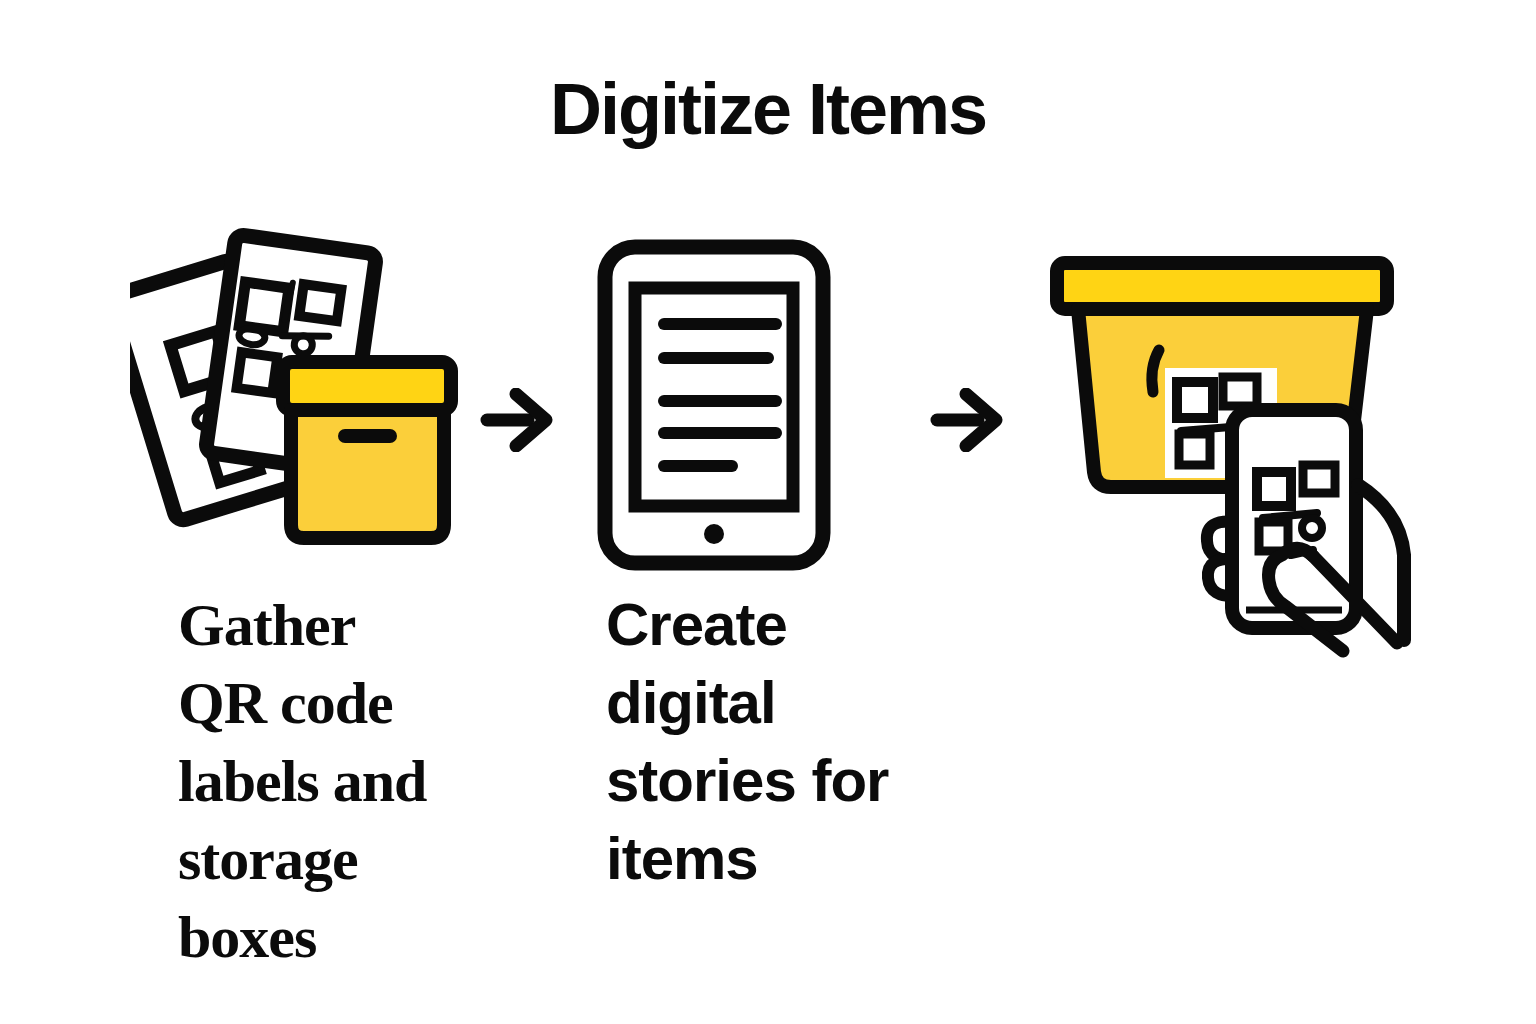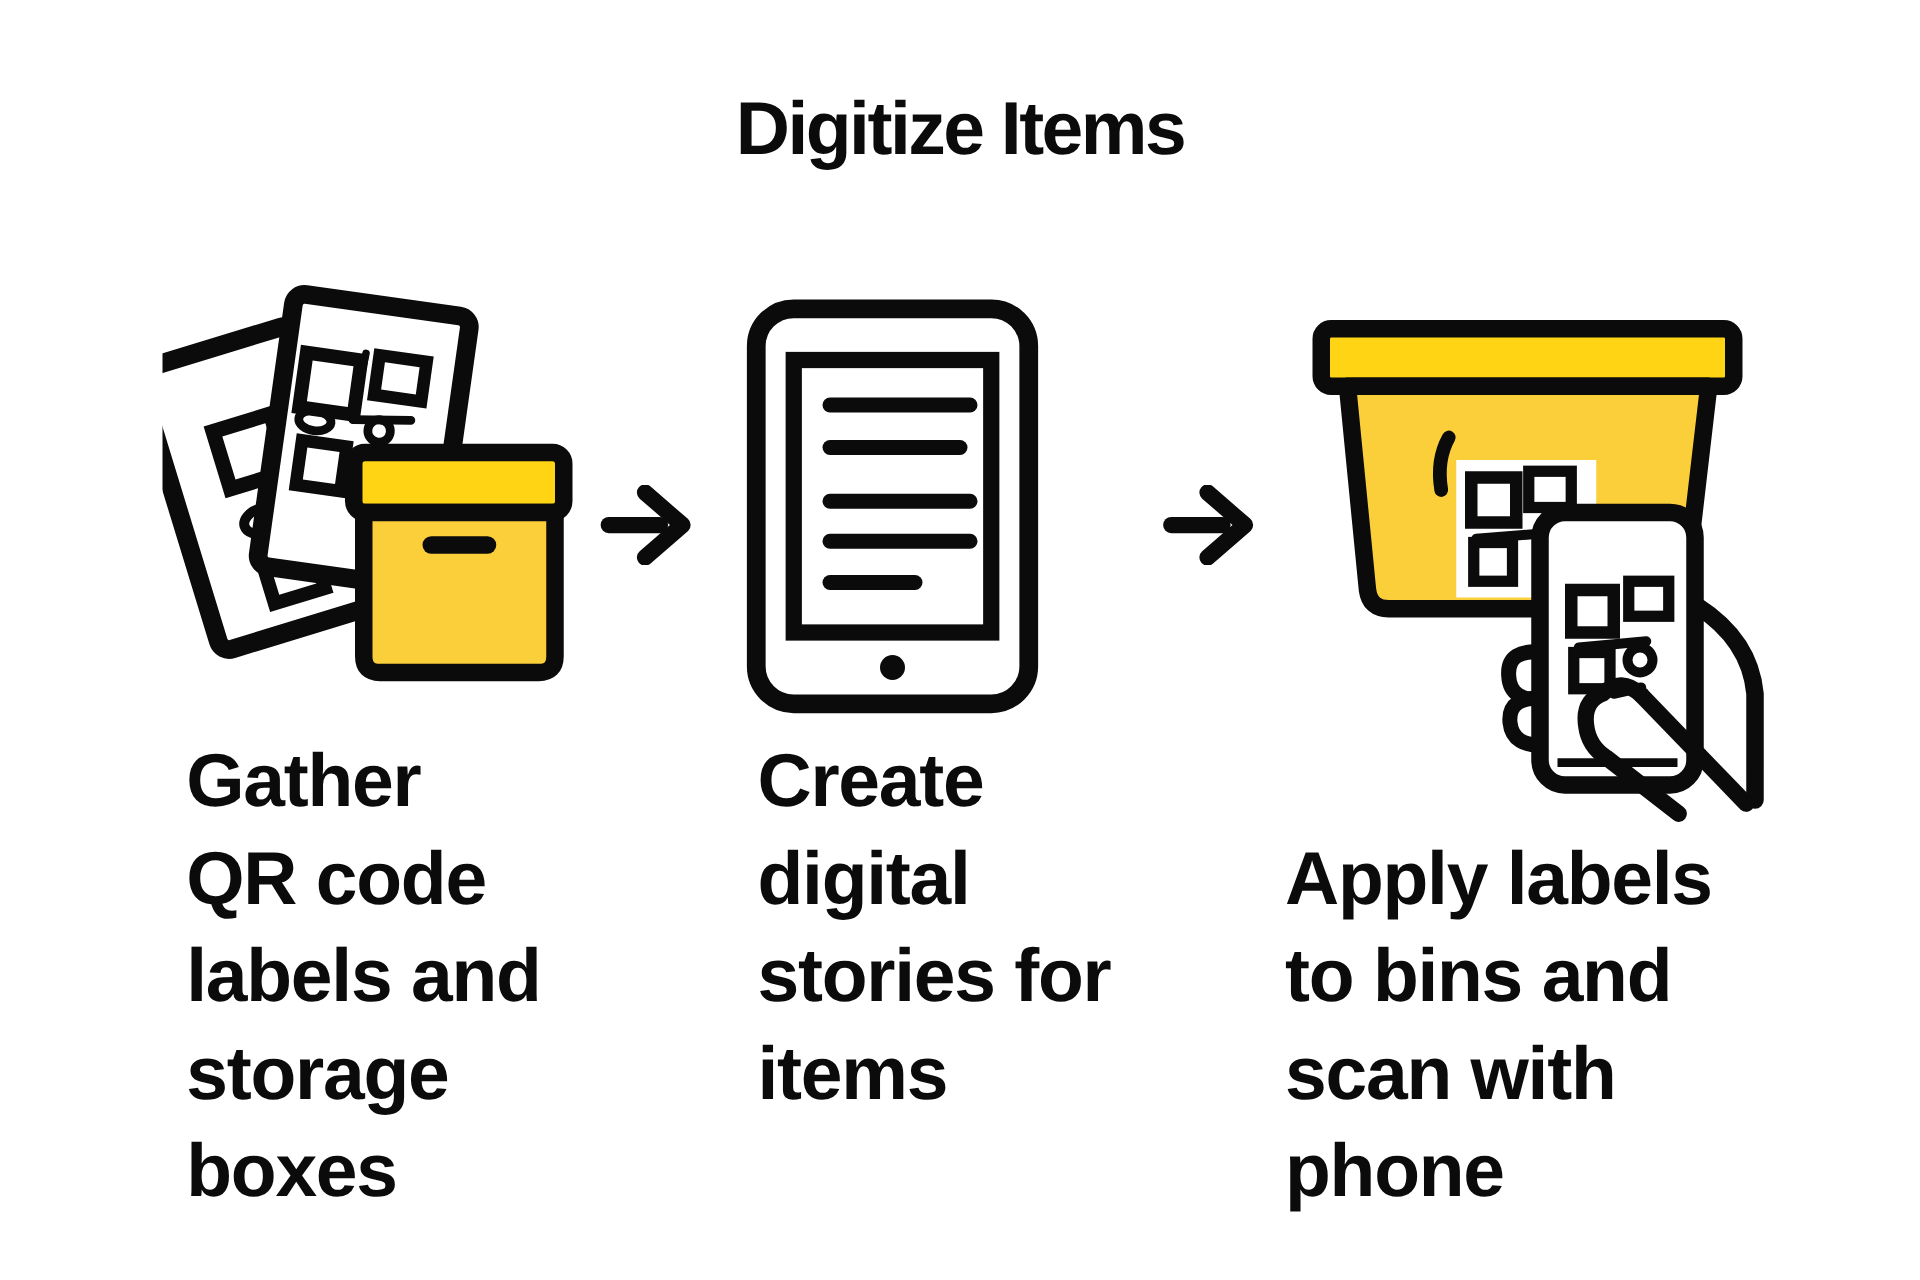--- a/index.html
+++ b/index.html
@@ -11,36 +11,36 @@
     background: #ffffff;
     overflow: hidden;
     font-family: "Liberation Sans", "DejaVu Sans", sans-serif;
     color: #0b0b0b;
   }
   .title {
     position: absolute;
     left: 0; top: 68px;
     width: 100%;
     text-align: center;
-    font-size: 60px;
+    font-size: 72px;
     font-weight: 700;
     letter-spacing: -2px;
     color: #0b0b0b;
   }
   .icon-svg { position: absolute; }
   .caption {
     position: absolute;
     font-size: 60px;
     line-height: 78px;
     font-weight: 700;
     letter-spacing: -1px;
     white-space: pre-line;
     color: #0b0b0b;
   }
-  .caption-1 { left: 149px; top: 586px; }
+  .caption-1 { left: 178px; top: 586px; font-family: Liberation Serif, serif; }
   .caption-2 { left: 594px; top: 586px; margin-left: 12px; }
   .caption-3 { left: 1028px; top: 664px; }
   .arrow-1 { left: 480px; top: 388px; }
   .arrow-2 { left: 930px; top: 388px; }
 </style>
 </head>
 <body>
 
 <div class="page">
 
@@ -147,18 +147,14 @@
 
   <div class="caption caption-1">Gather
 QR code
 labels and
 storage
 boxes</div>
   <div class="caption caption-2">Create
 digital
 stories for
 items</div>
-  <div class="caption caption-3">Apply labels
-to bins and
-scan with
-phone</div>
 
 </div>
 
 </body></html>

